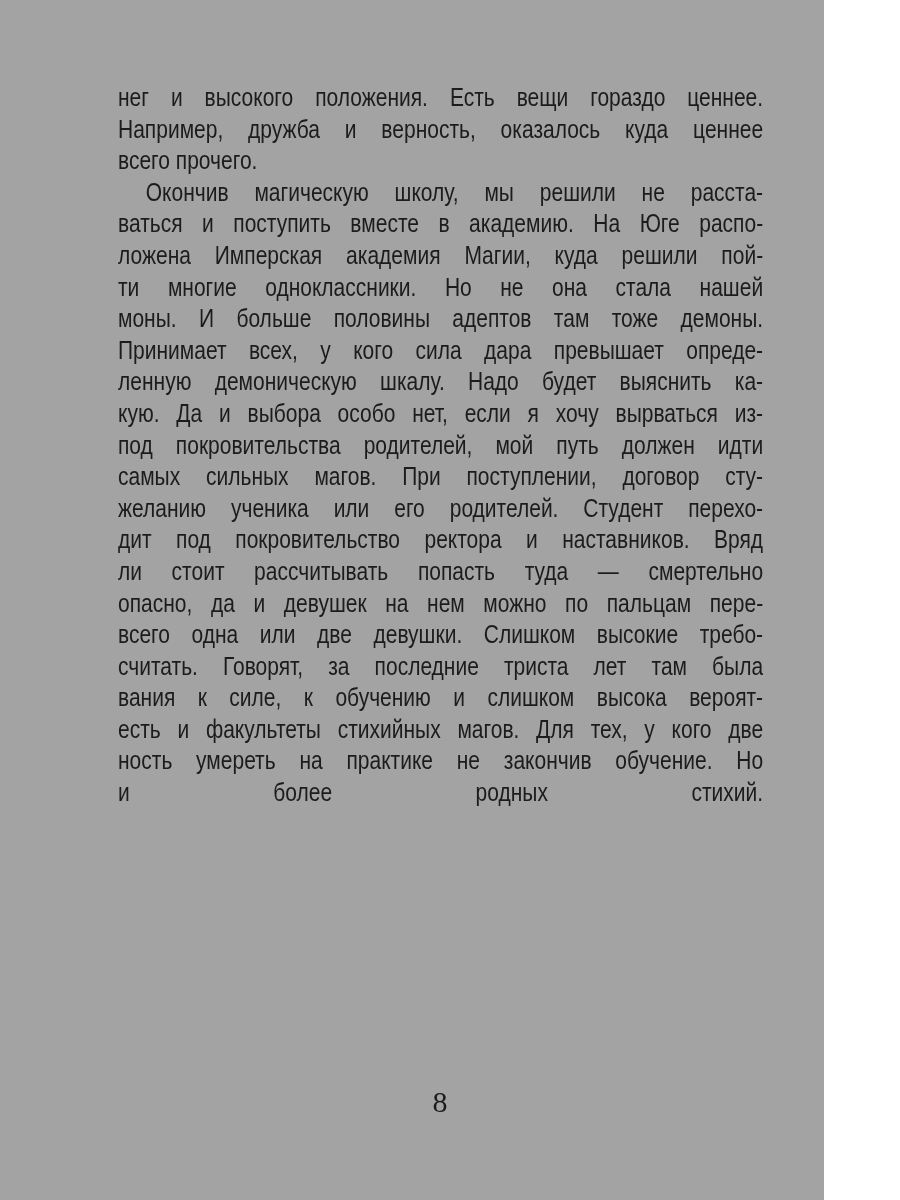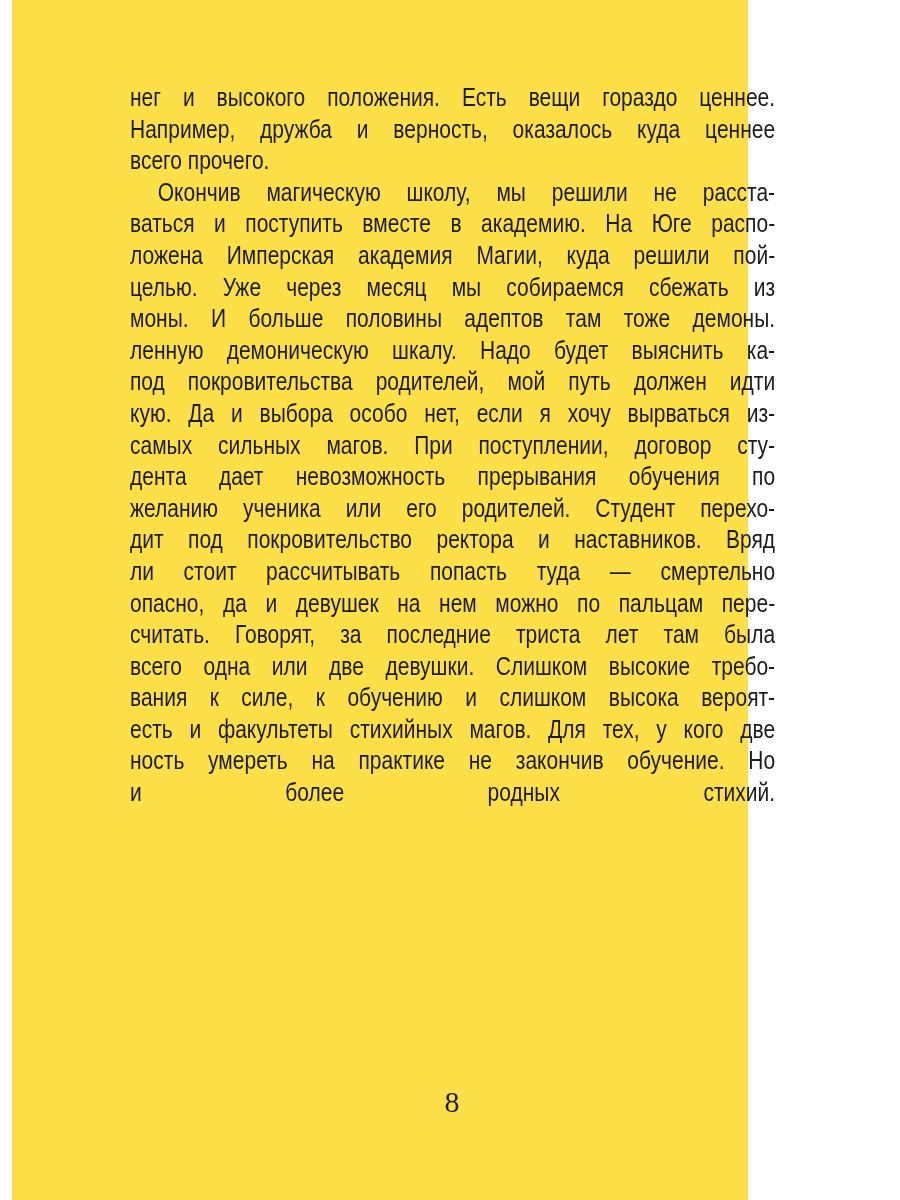--- a/index.html
+++ b/index.html
@@ -8,23 +8,23 @@
       background: #ffffff;
     }
     body {
       width: 900px;
       height: 1200px;
       position: relative;
       overflow: hidden;
     }
     .page {
       position: absolute;
-      left: 12px; top: 0;
-      width: 736px; height: 1200px;
-      background: #fde047;
+      left: 0; top: 0;
+      width: 824px; height: 1200px;
+      background: #a3a3a3;
     }
     .text-block {
       position: absolute;
       left: 118px;
       top: 82px;
       width: 645px;
       color: #1c1c1c;
       font-family: "Liberation Sans", "DejaVu Sans", sans-serif;
       font-size: 25px;
       line-height: 31.6px;
@@ -76,33 +76,33 @@
 <div class="page">
   <div class="text-block">
 
     <span class="line"><span class="line-inner">нег и высокого положения. Есть вещи гораздо ценнее.</span></span>
     <span class="line"><span class="line-inner">Например, дружба и верность, оказалось куда ценнее</span></span>
     <span class="line last"><span class="line-inner">всего прочего.</span></span>
 
     <span class="line indent"><span class="line-inner">Окончив магическую школу, мы решили не расста-</span></span>
     <span class="line"><span class="line-inner">ваться и поступить вместе в академию. На Юге распо-</span></span>
     <span class="line"><span class="line-inner">ложена Имперская академия Магии, куда решили пой-</span></span>
-    <span class="line"><span class="line-inner">целью. Уже через месяц мы собираемся сбежать из</span></span>
+    <span class="line"><span class="line-inner">ти многие одноклассники. Но не она стала нашей</span></span>
     <span class="line"><span class="line-inner">моны.  И больше половины адептов там тоже демоны.</span></span>
+    <span class="line"><span class="line-inner">Принимает всех, у кого сила дара превышает опреде-</span></span>
     <span class="line"><span class="line-inner">ленную демоническую шкалу. Надо будет выяснить ка-</span></span>
+    <span class="line"><span class="line-inner">кую. Да и выбора особо нет, если я хочу вырваться из-</span></span>
     <span class="line"><span class="line-inner">под покровительства родителей, мой путь должен идти</span></span>
-    <span class="line"><span class="line-inner">кую. Да и выбора особо нет, если я хочу вырваться из-</span></span>
     <span class="line"><span class="line-inner">самых сильных магов. При поступлении, договор сту-</span></span>
-    <span class="line"><span class="line-inner">дента дает невозможность прерывания обучения по</span></span>
     <span class="line"><span class="line-inner">желанию ученика или его родителей. Студент перехо-</span></span>
     <span class="line"><span class="line-inner">дит под покровительство ректора и наставников. Вряд</span></span>
     <span class="line"><span class="line-inner">ли стоит рассчитывать попасть туда — смертельно</span></span>
     <span class="line"><span class="line-inner">опасно, да и девушек на нем можно по пальцам пере-</span></span>
+    <span class="line"><span class="line-inner">всего одна или две девушки. Слишком высокие требо-</span></span>
     <span class="line"><span class="line-inner">считать. Говорят, за последние триста лет там была</span></span>
-    <span class="line"><span class="line-inner">всего одна или две девушки. Слишком высокие требо-</span></span>
     <span class="line"><span class="line-inner">вания к силе, к обучению и слишком высока вероят-</span></span>
     <span class="line"><span class="line-inner">есть и факультеты стихийных магов. Для тех, у кого две</span></span>
     <span class="line"><span class="line-inner">ность умереть на практике не закончив обучение. Но</span></span>
     <span class="line"><span class="line-inner">и более родных стихий.</span></span>
     <span class="line"><span class="line-inner"></span></span>
     <span class="line last"><span class="line-inner"></span></span>
   </div>
 
   <div class="page-number">
     <span>8</span>

